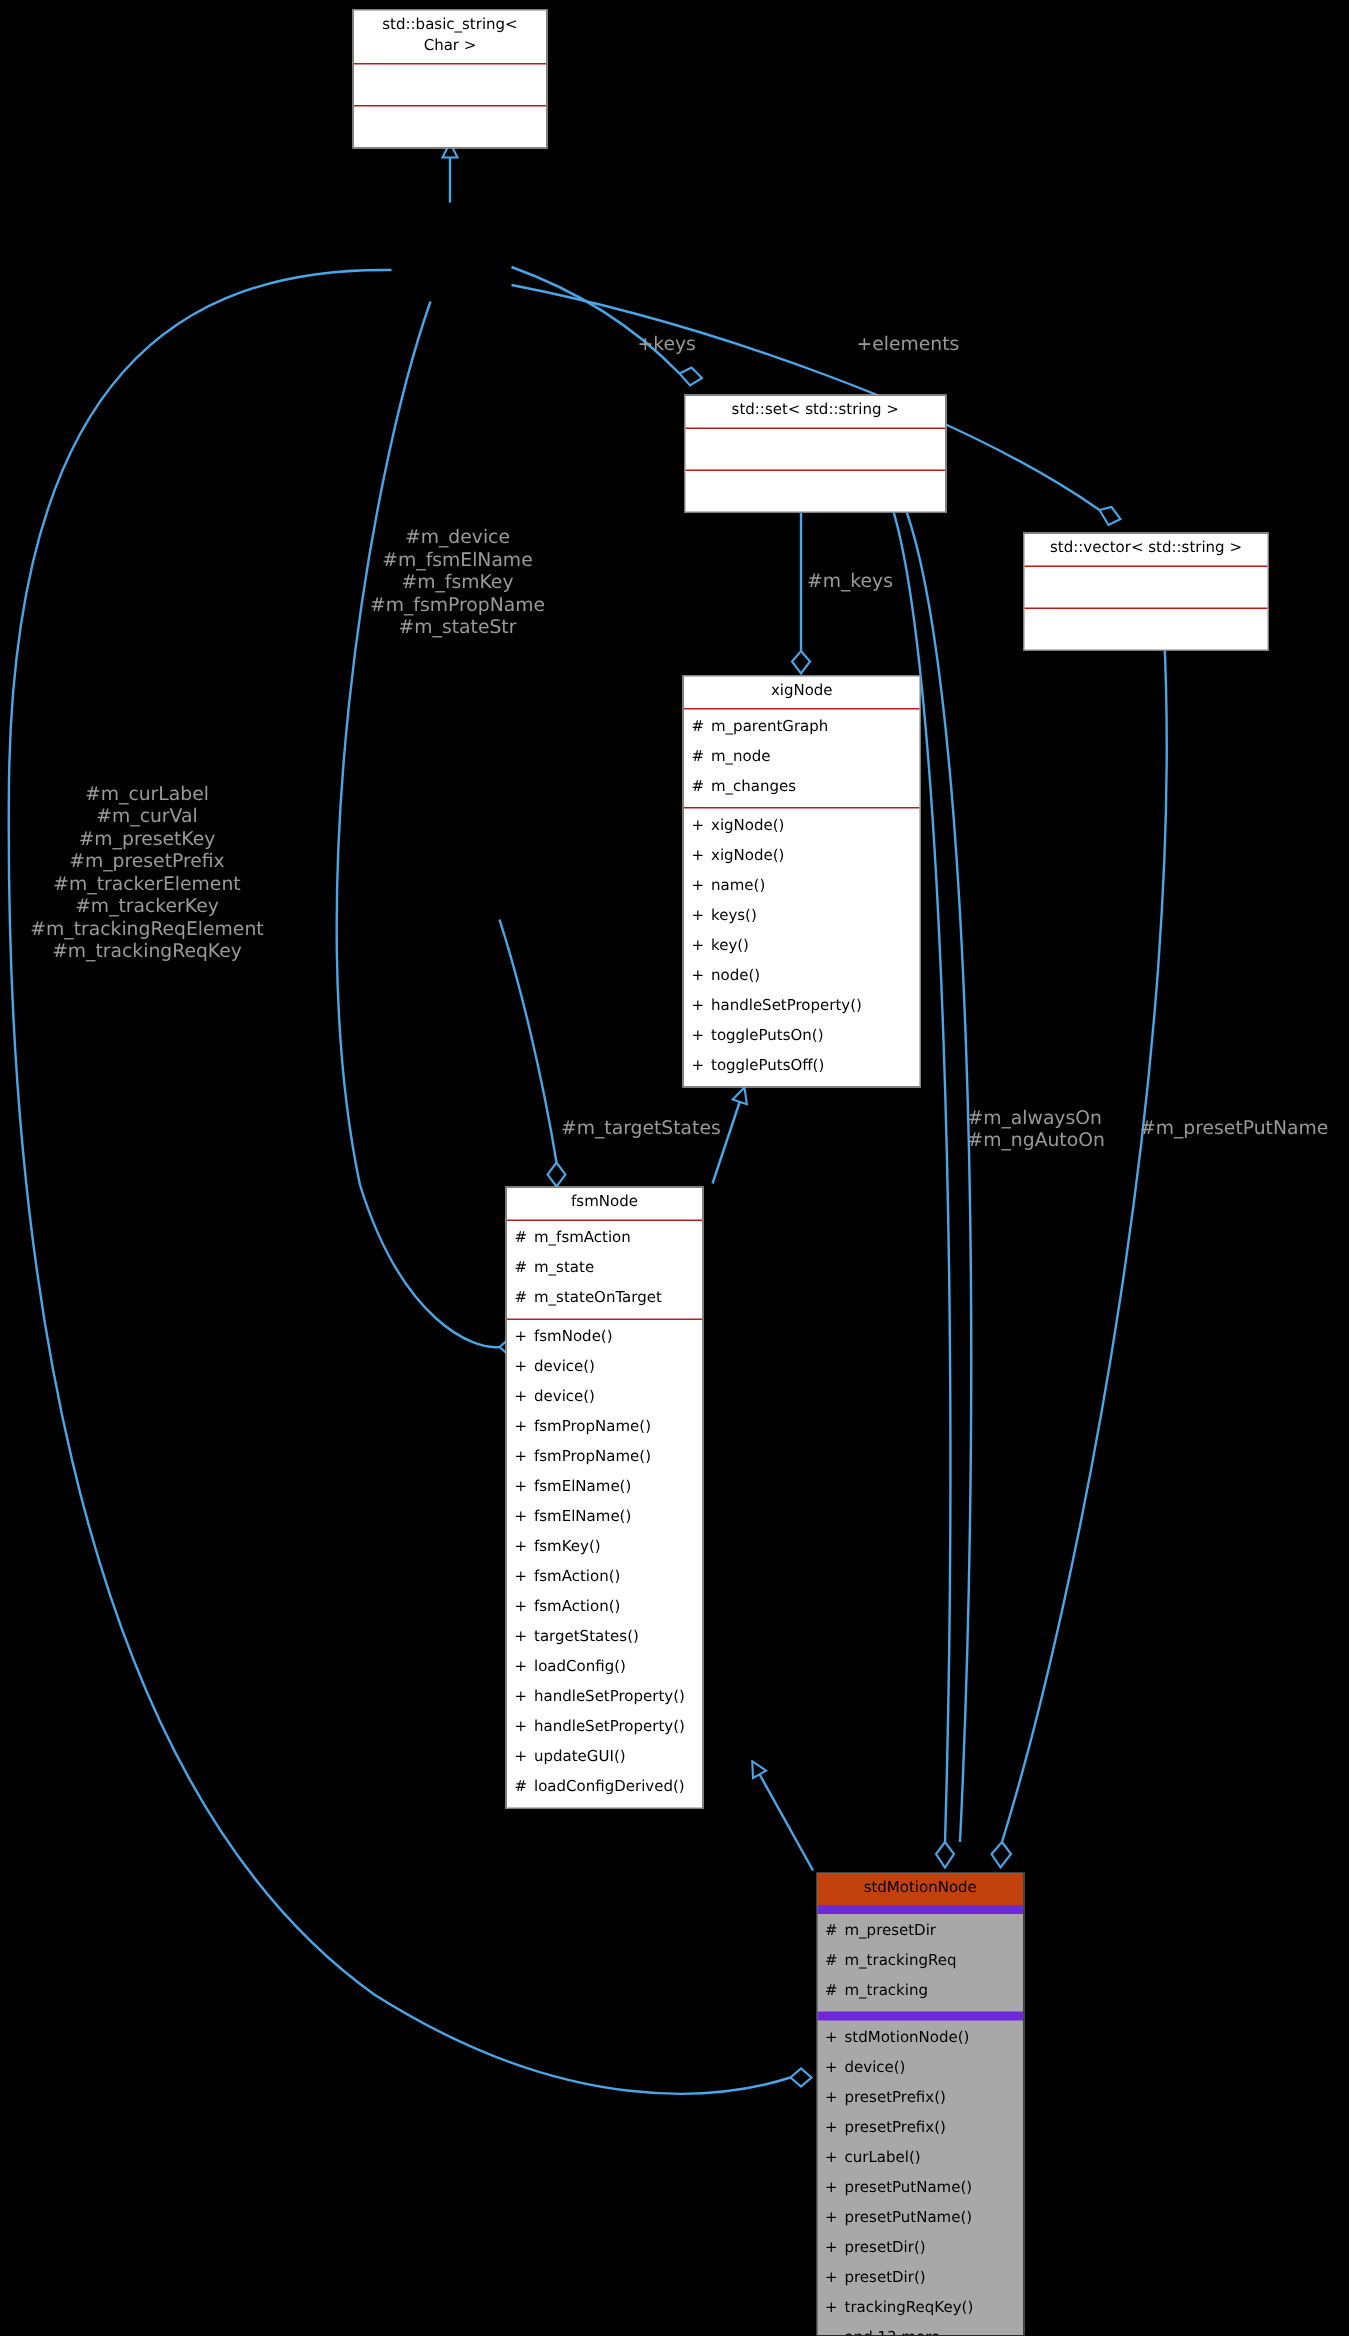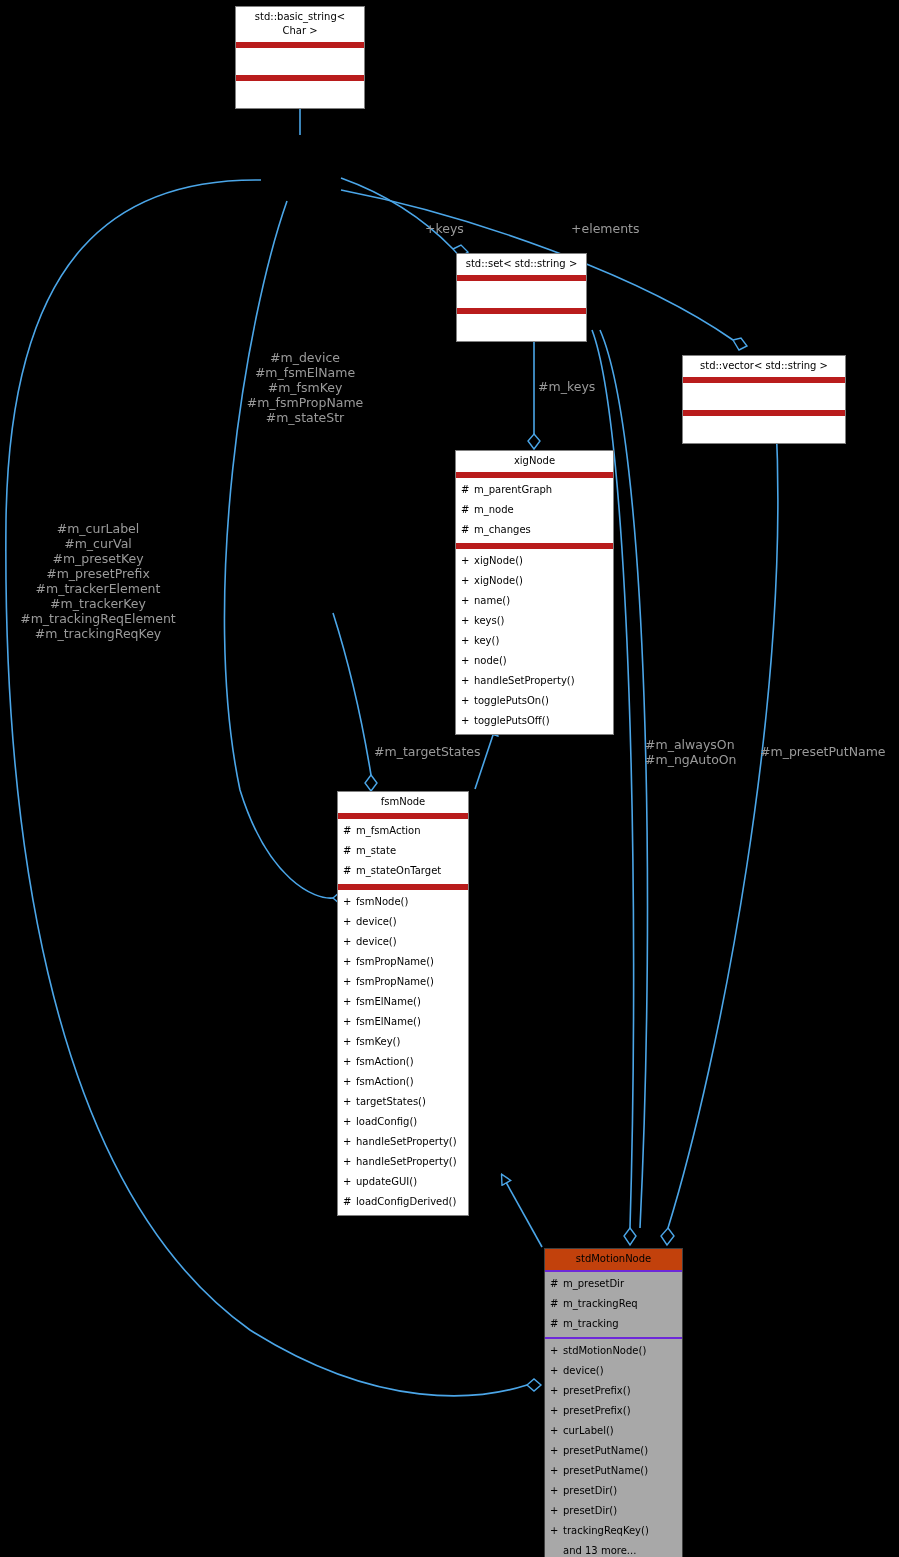--- a/index.html
+++ b/index.html
@@ -41,24 +41,24 @@
   .uml-title {
     text-align: center;
     padding: 3px 4px 4px 4px;
     line-height: 14px;
     white-space: nowrap;
   }
   .uml-class.highlight .uml-title {
     background: #c2410c;
   }
   .uml-sep {
-    border-top: 6px solid #b91c1c;
+    border-top: 1px solid #b91c1c;
   }
   .uml-class.highlight .uml-sep {
-    border-top: 2px solid #6d28d9;
+    border-top: 6px solid #6d28d9;
   }
   .uml-compartment {
     padding: 2px 0 3px 0;
   }
   .uml-compartment.empty {
     height: 22px;
   }
   .uml-row {
     line-height: 20px;
     height: 20px;
@@ -159,21 +159,21 @@
   <div class="uml-class" style="left:235px; top:6px; width:130px;">
     <div class="uml-title">
       <div>std::basic_string&lt;</div>
       <div>Char &gt;</div>
     </div>
     <div class="uml-sep uml-compartment empty"></div>
     <div class="uml-sep uml-compartment empty"></div>
   </div>
 
 
-  <div class="uml-class" style="left:456px; top:253px; width:131px;">
+  <div class="uml-class" style="left:456px; top:263px; width:175px;">
     <div class="uml-title">std::set&lt; std::string &gt;</div>
     <div class="uml-sep uml-compartment empty"></div>
     <div class="uml-sep uml-compartment empty"></div>
   </div>
 
   <div class="uml-class" style="left:682px; top:355px; width:164px;">
     <div class="uml-title">std::vector&lt; std::string &gt;</div>
     <div class="uml-sep uml-compartment empty"></div>
     <div class="uml-sep uml-compartment empty"></div>
   </div>

